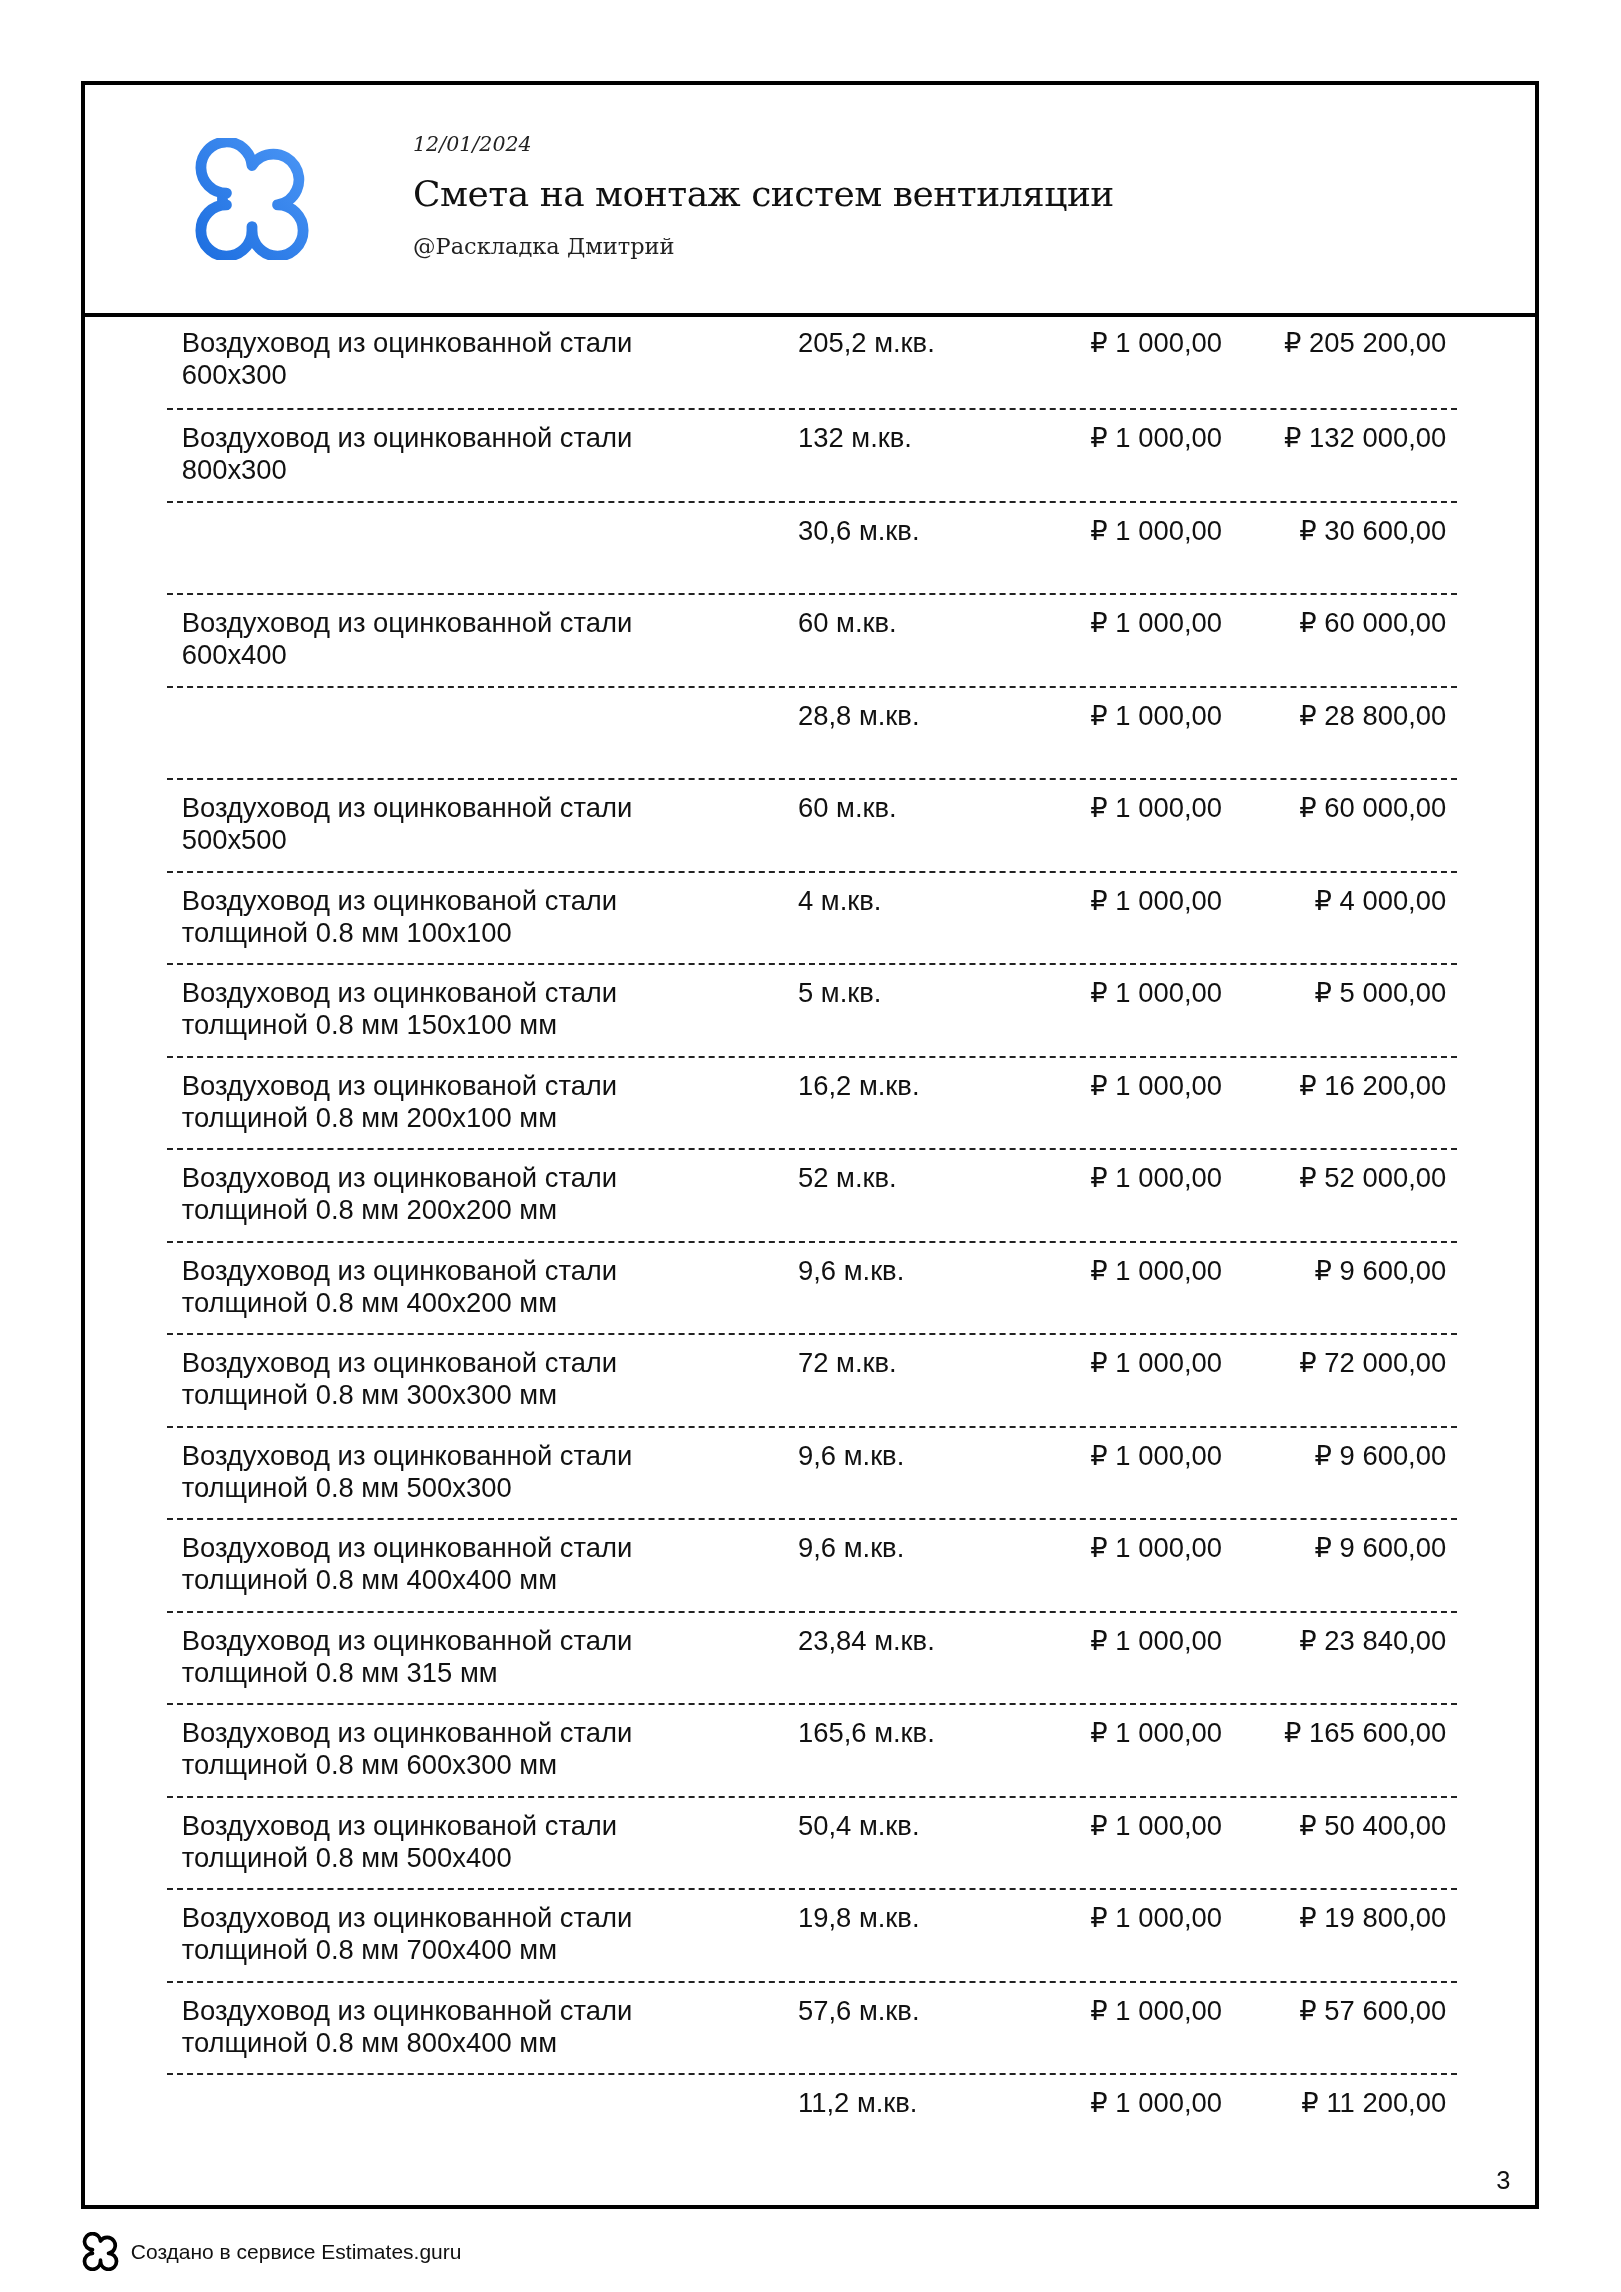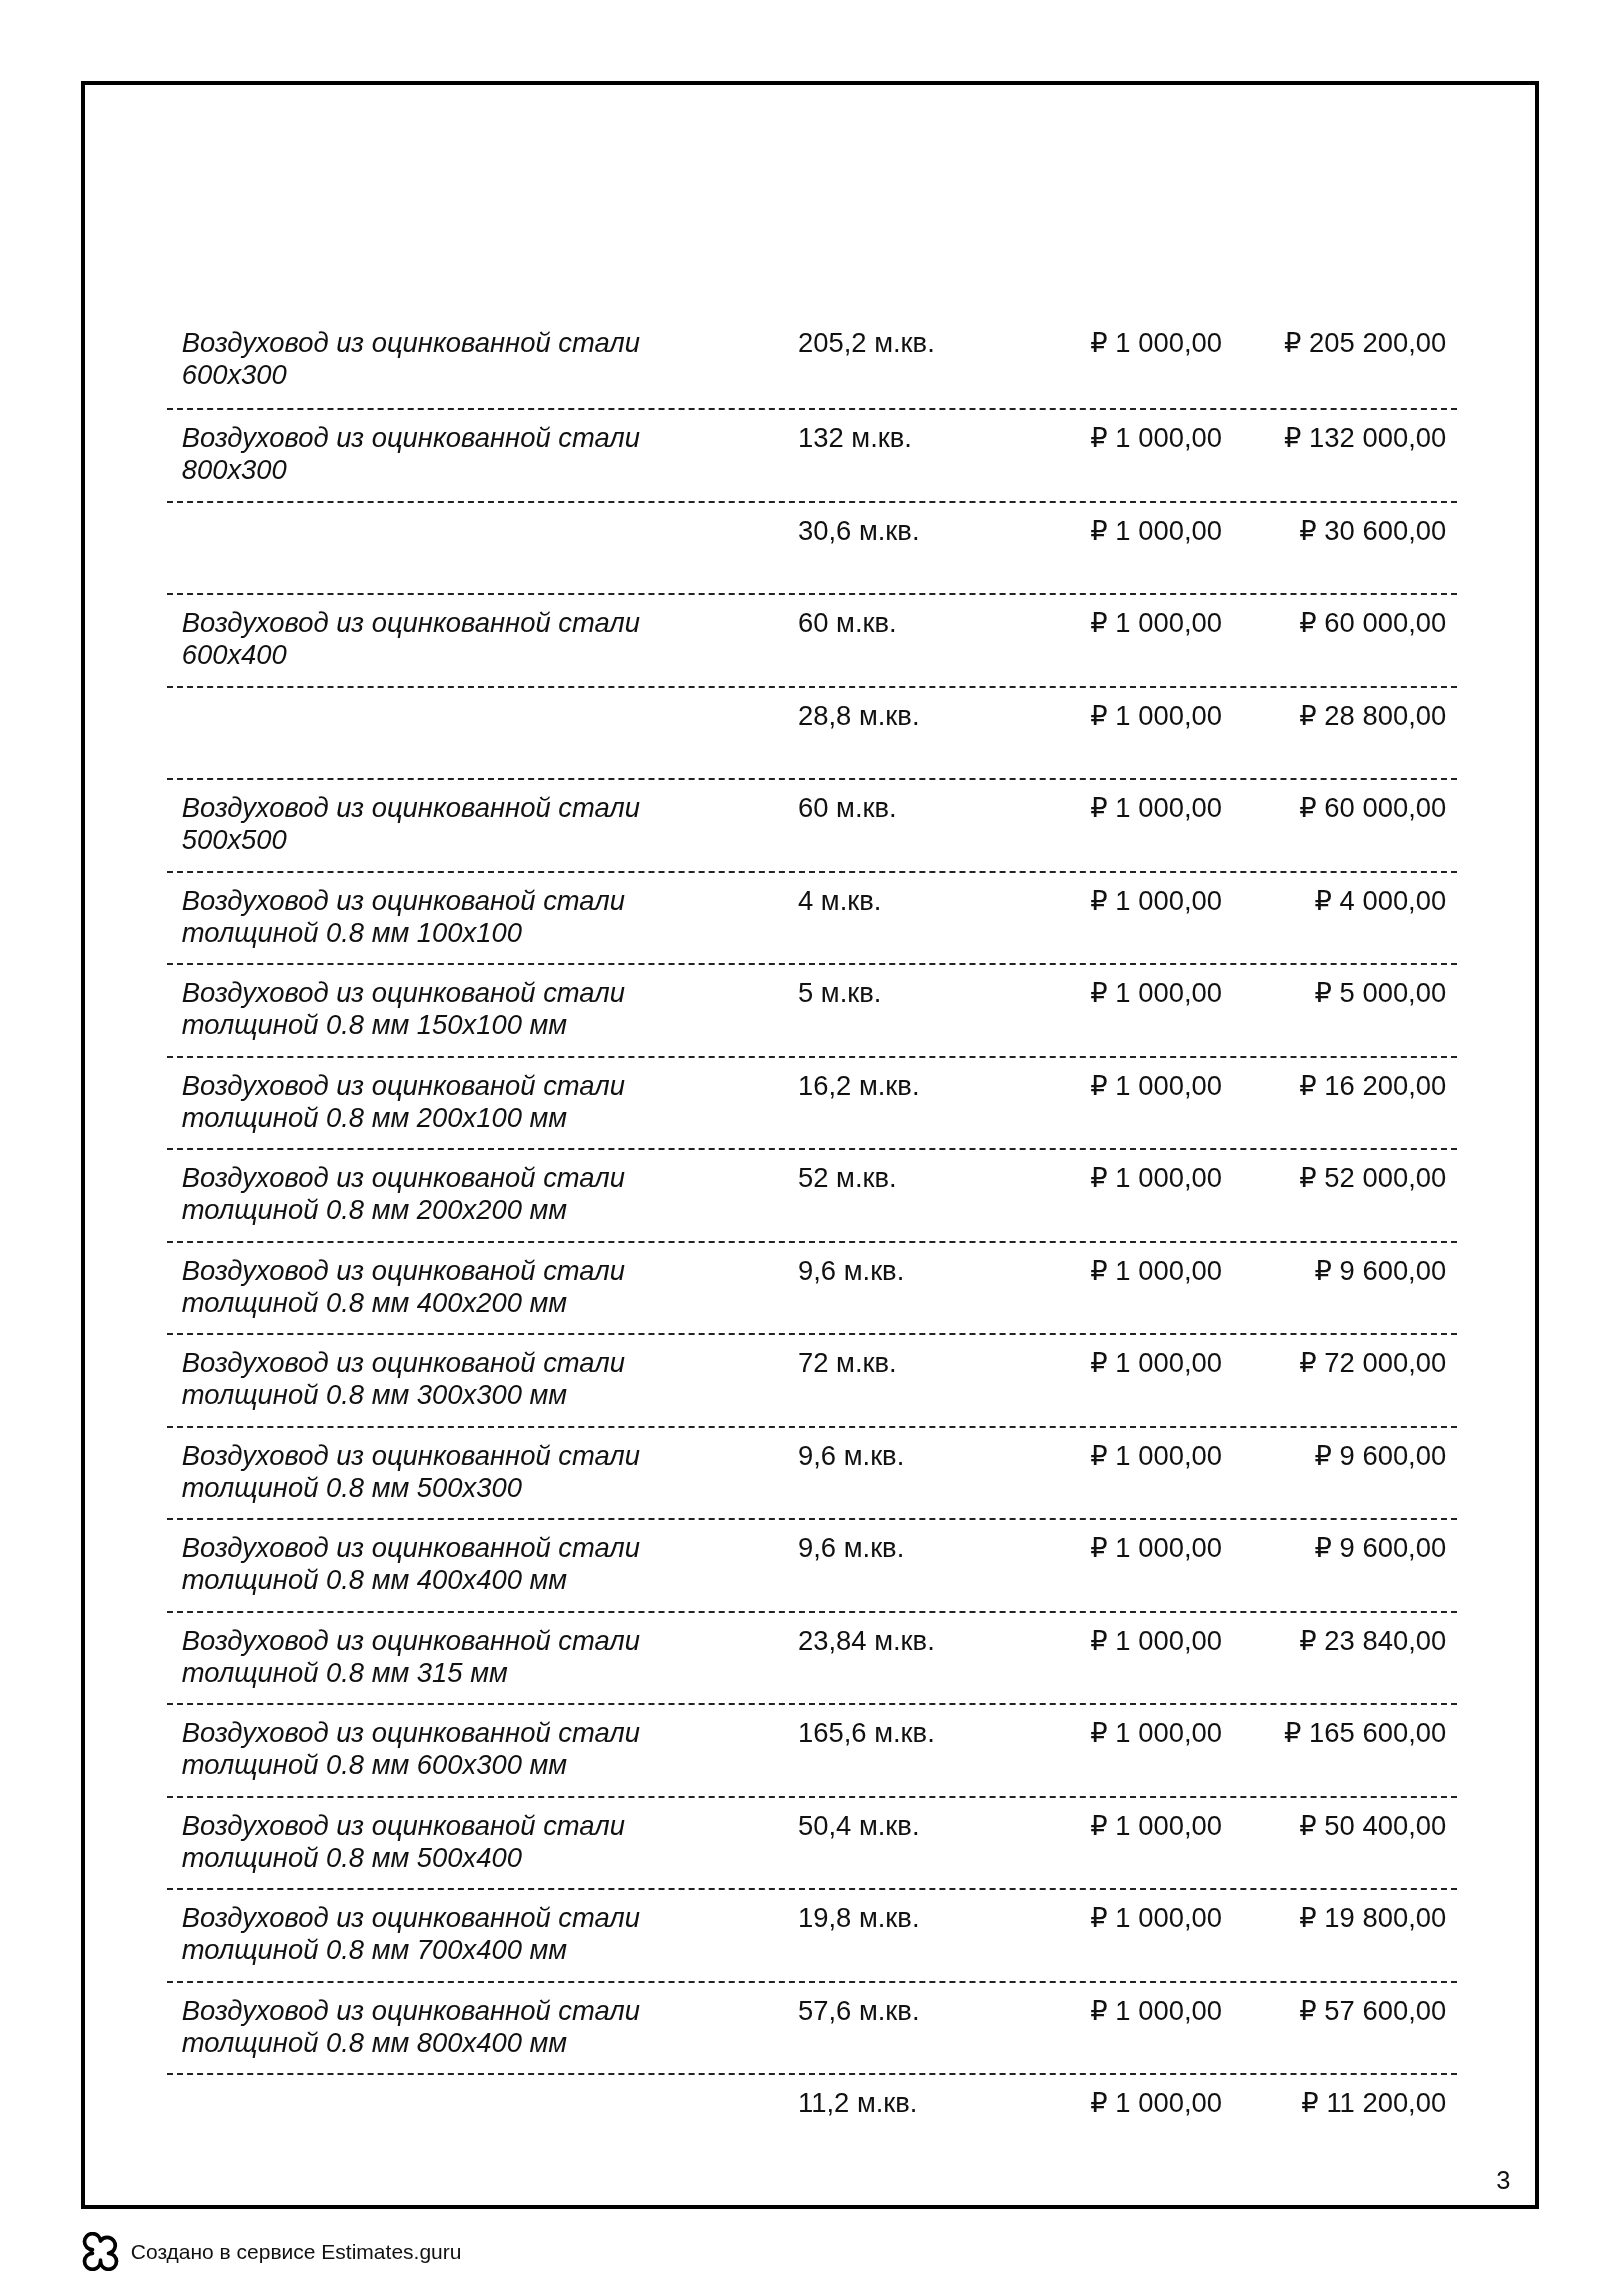--- a/index.html
+++ b/index.html
@@ -9,33 +9,49 @@
   .logo { position: absolute; left: 108px; top: 53px; width: 118px; height: 122px; }
   .hdr-text { position: absolute; left: 328px; top: 45px; }
   .date { font-family: "DejaVu Serif", "Liberation Serif", serif; font-style: italic; font-size: 20.6px; color: #222; line-height: 29px; height: 29px; }
   .title { font-family: "DejaVu Serif", "Liberation Serif", serif; font-size: 36px; color: #111; line-height: 49px; margin-top: 9.8px; white-space: nowrap; letter-spacing: -0.5px; }
   .subtitle { font-family: "DejaVu Serif", "Liberation Serif", serif; font-size: 22.5px; color: #222; line-height: 33px; margin-top: 11.8px; }
   .rows { position: absolute; left: 82px; top: 232px; width: 1290px; }
   .row { position: relative; height: 90px; box-sizing: border-box; border-bottom: 2px dashed #222; margin-bottom: 2.5px; }
   .row:last-child { border-bottom: none; }
   .row:first-child { height: 93px; }
   .cell { position: absolute; top: 9.8px; font-size: 27.4px; line-height: 32px; color: #111; white-space: nowrap; }
-  .c-name { left: 14.7px; width: 549px; white-space: normal; font-style: italic; }
+  .c-name { left: 14.7px; width: 549px; white-space: normal; }
   .c-qty { left: 631px; }
   .c-price { right: 235px; text-align: left; margin-left: 47px; }
   .c-total { right: 10.8px; text-align: right; }
   .page-num { position: absolute; right: 24.5px; bottom: 9.8px; font-size: 25.5px; color: #111; }
   .footer { position: absolute; left: 82px; top: 2232px; display: flex; align-items: center; }
   .footer-logo { width: 37px; height: 39px; }
   .footer-text { margin-left: 11.8px; font-size: 21px; color: #111; }
 </style>
 </head>
 <body>
 
 <div class="frame">
+  <div class="header">
+    <svg class="logo" viewBox="0 0 120 124">
+      <defs>
+        <linearGradient id="lg" x1="0" y1="1" x2="1" y2="0">
+          <stop offset="0" stop-color="#1E6FE0"></stop>
+          <stop offset="1" stop-color="#4A95F5"></stop>
+        </linearGradient>
+      </defs>
+      <path d="M60 28 A26 26 0 1 0 34 56 L30 56 L30 68 L34 68 A26 26 0 1 0 60 94 L60 90 L60 94 A26 26 0 1 0 86 68 A26 26 0 1 0 60 28 Z" fill="none" stroke="url(#lg)" stroke-width="11" stroke-linejoin="round"></path>
+    </svg>
+    <div class="hdr-text">
+      <div class="date">12/01/2024</div>
+      <div class="title">Смета на монтаж систем вентиляции</div>
+      <div class="subtitle">@Раскладка Дмитрий</div>
+    </div>
+  </div>
 
   <div class="rows">
     <div class="row">
       <div class="cell c-name">Воздуховод из оцинкованной стали 600x300</div>
       <div class="cell c-qty">205,2 м.кв.</div>
       <div class="cell c-price">₽ 1 000,00</div>
       <div class="cell c-total">₽ 205 200,00</div>
     </div>
     <div class="row">
       <div class="cell c-name">Воздуховод из оцинкованной стали 800x300</div>

